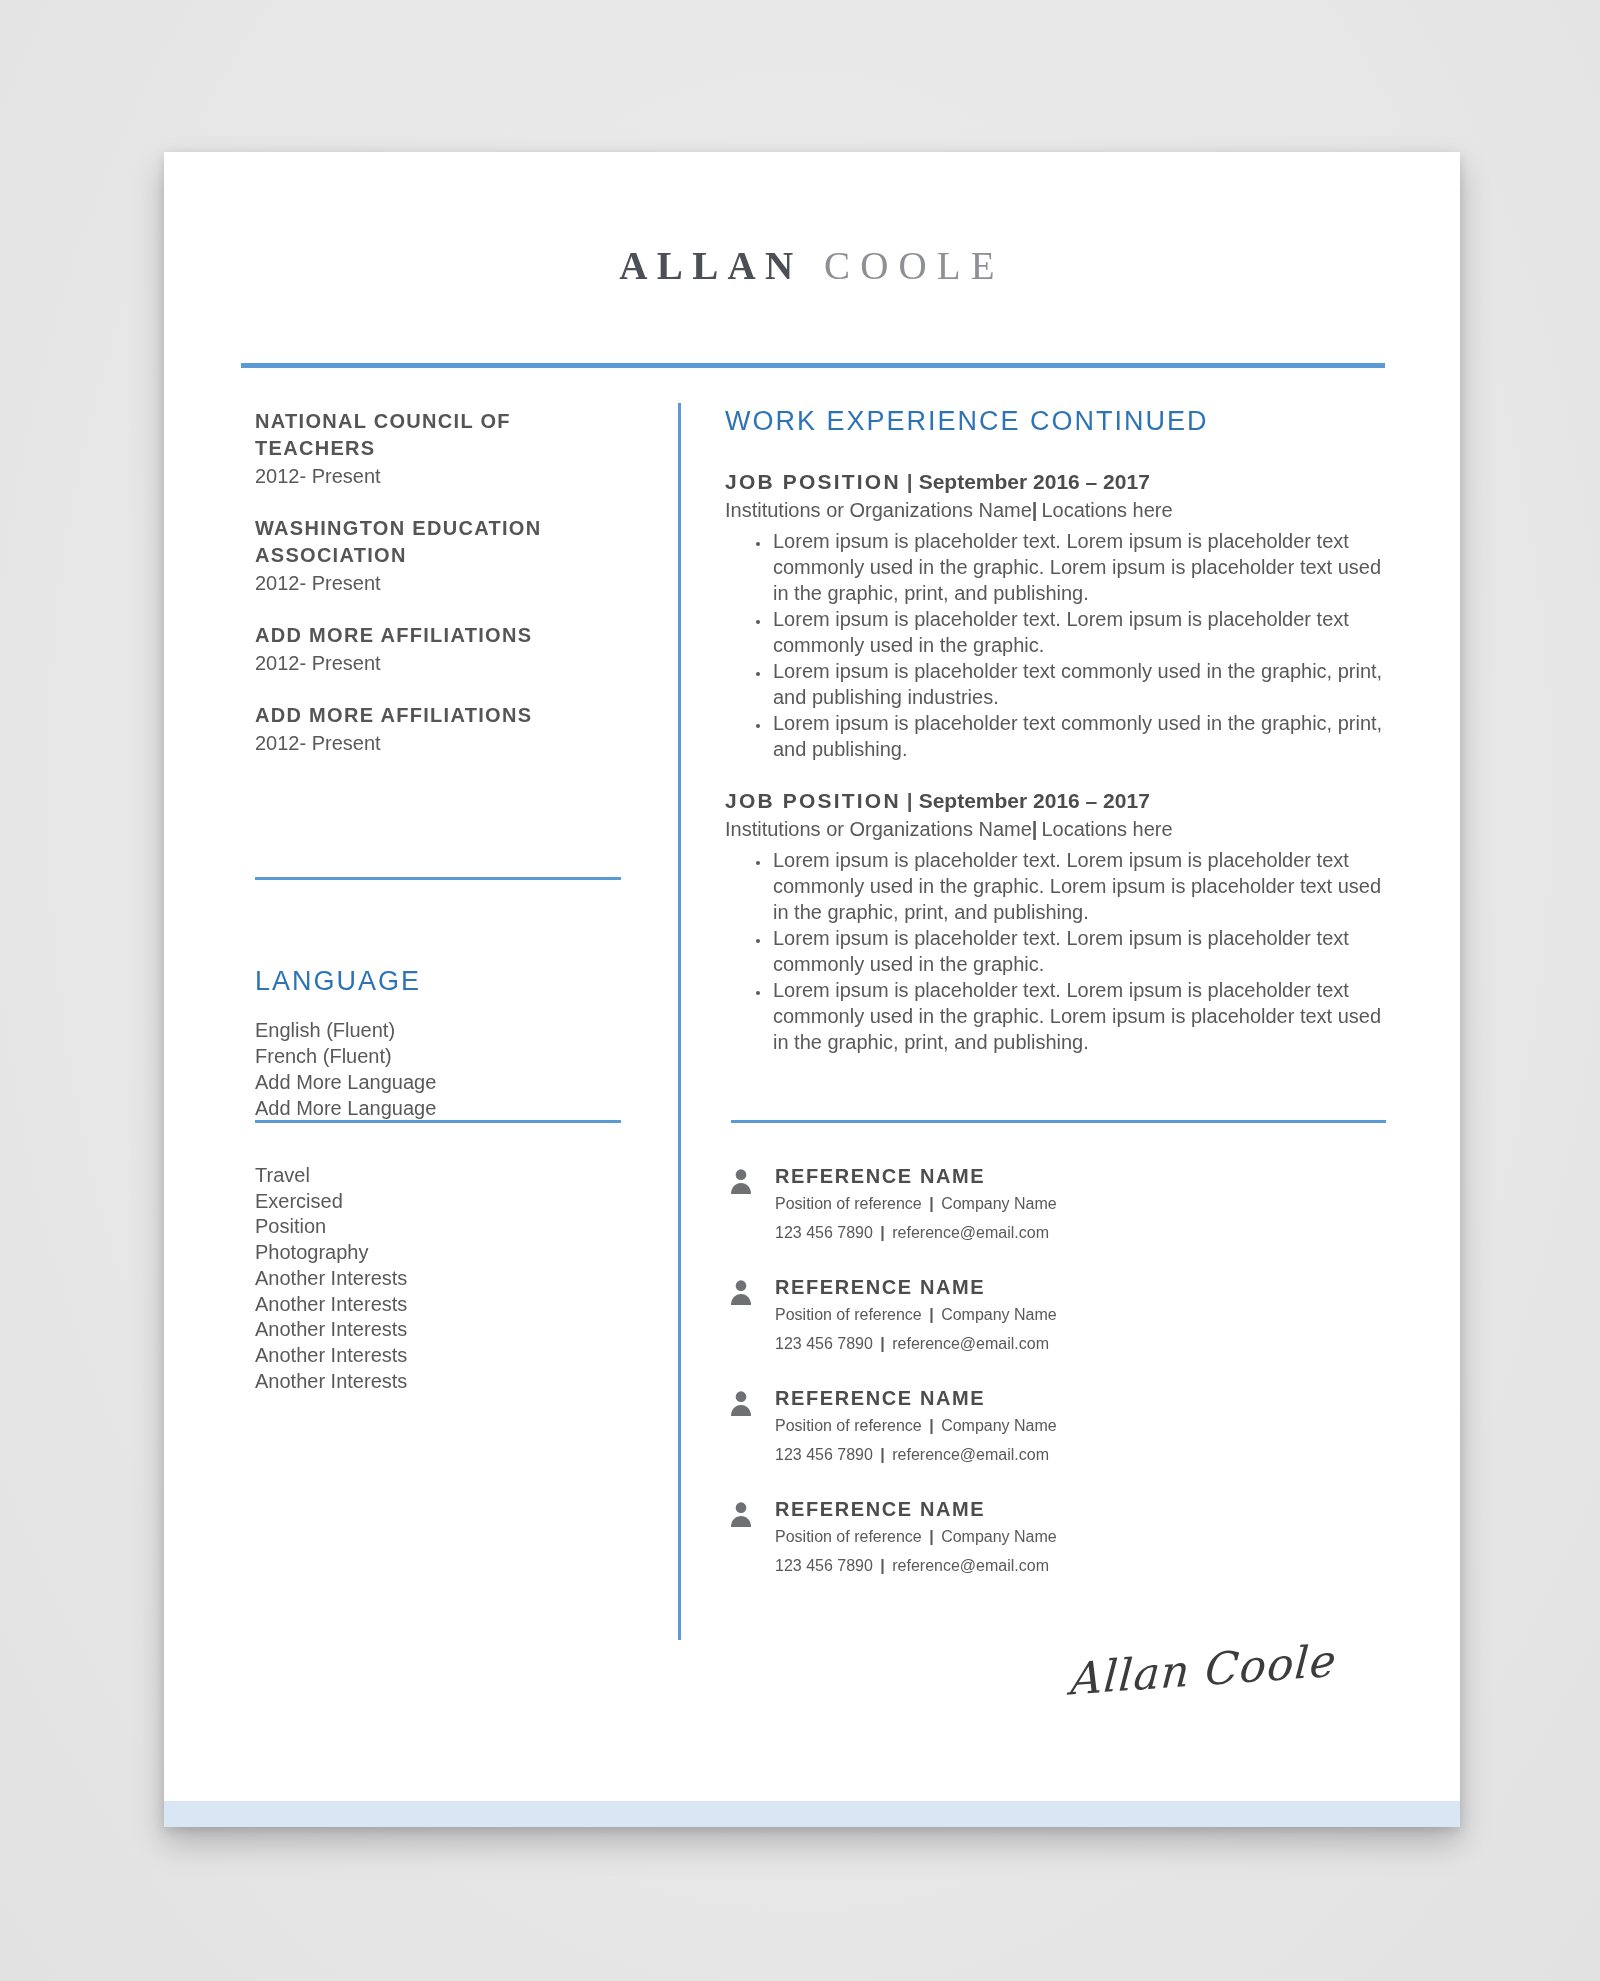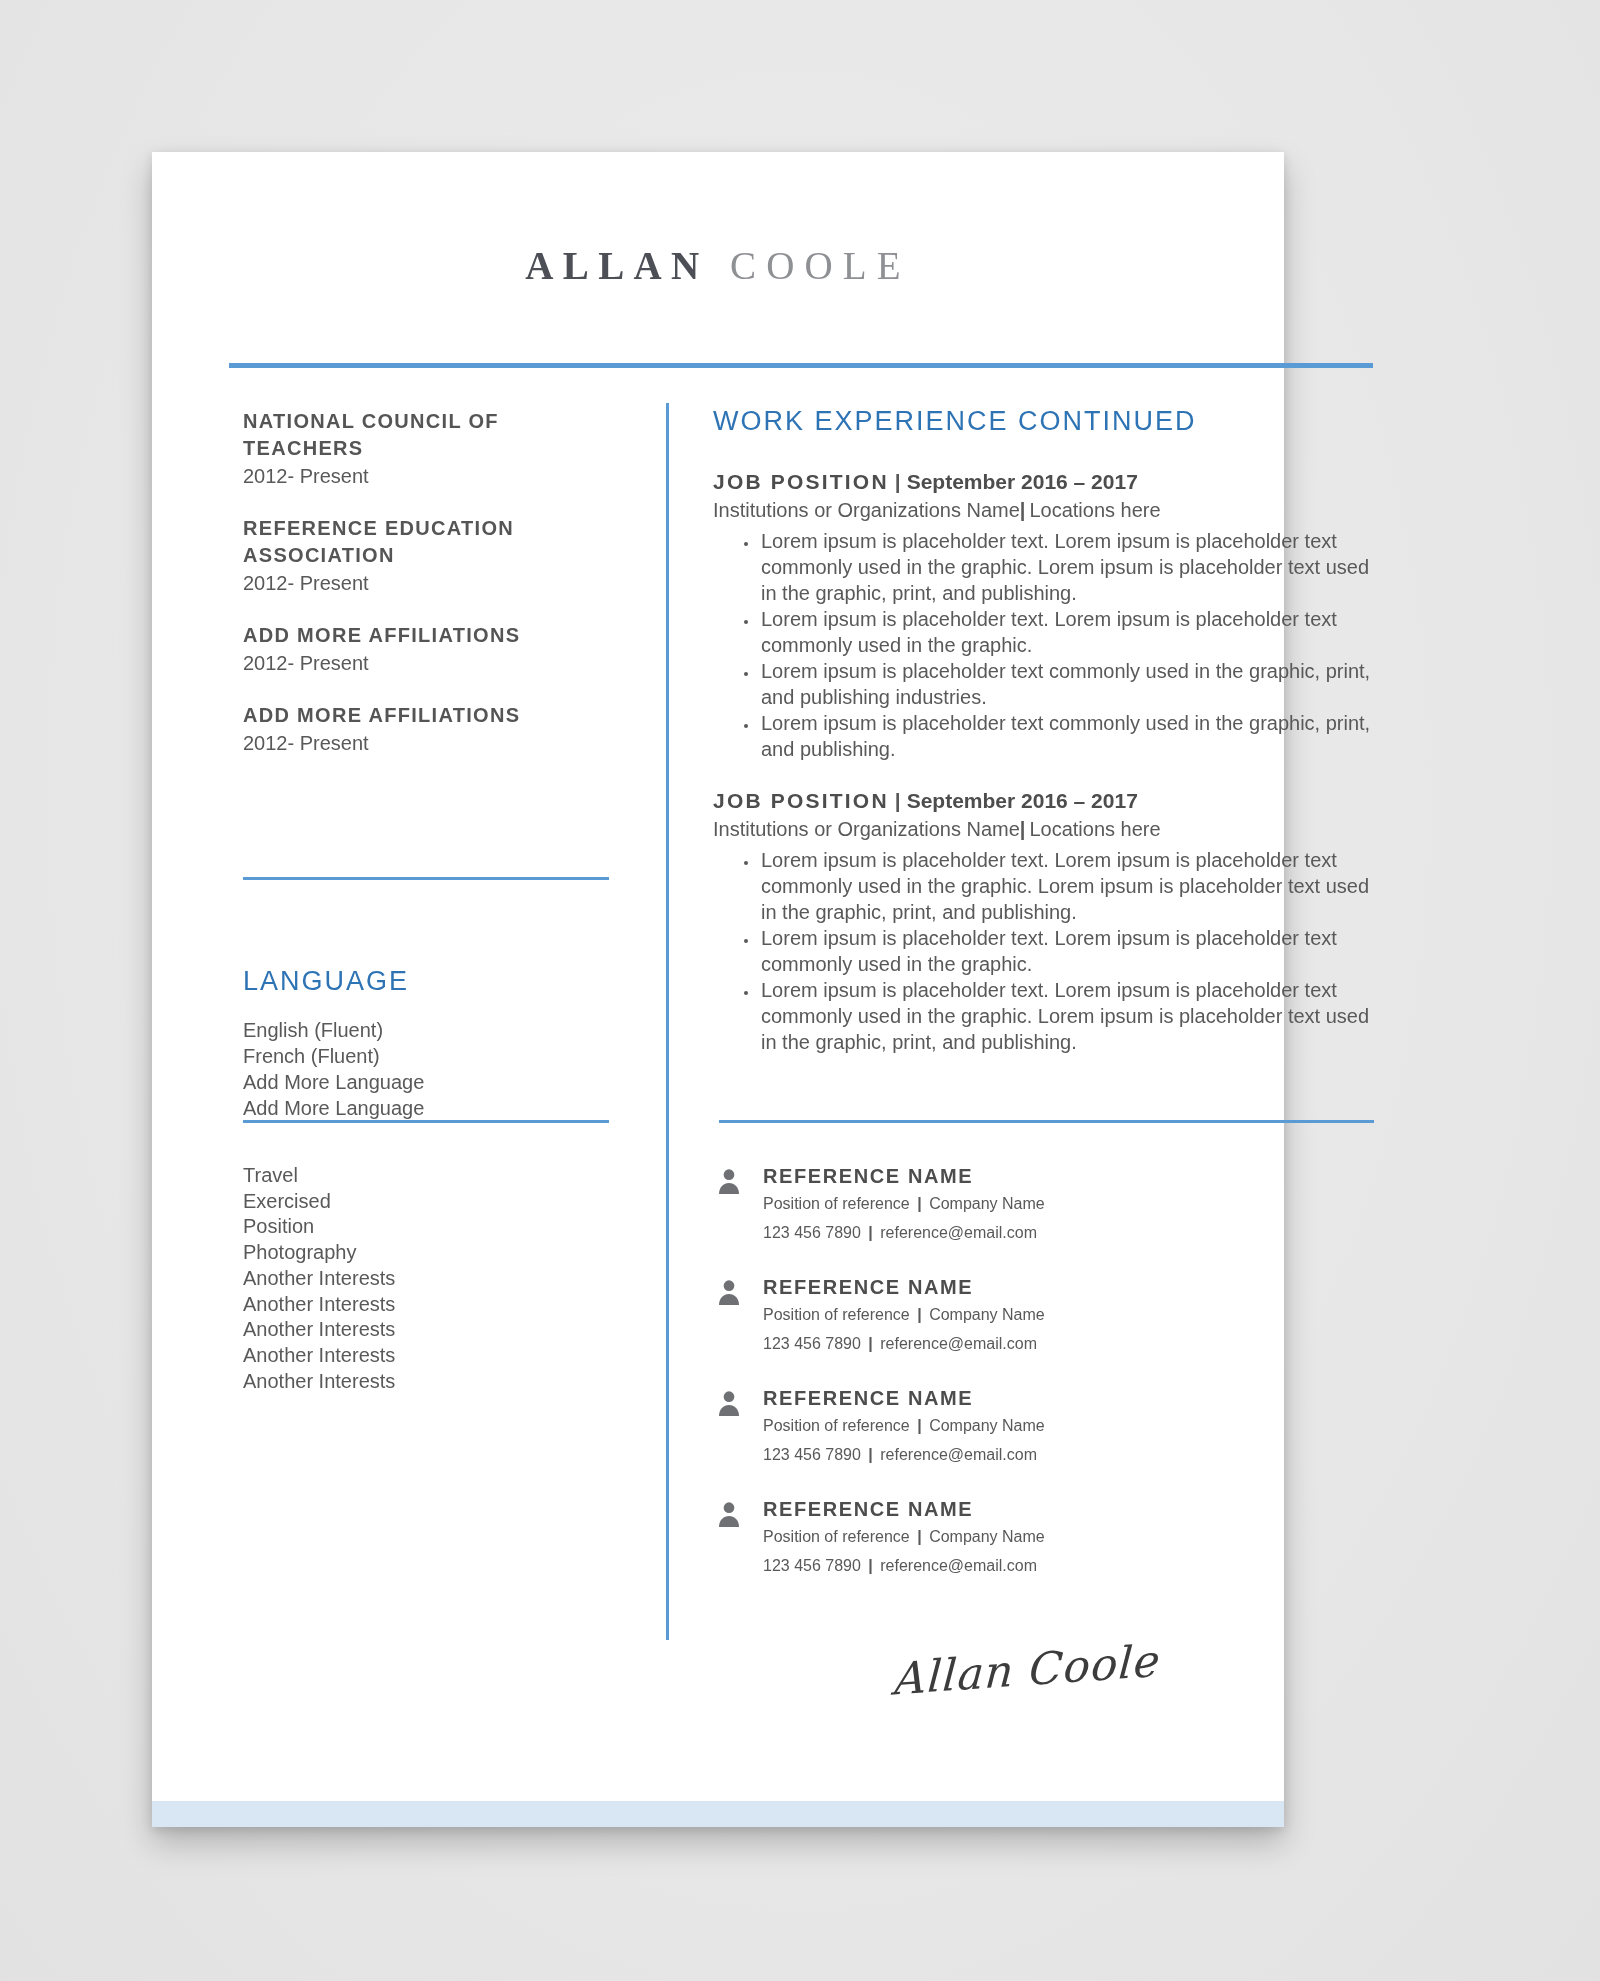--- a/index.html
+++ b/index.html
@@ -4,21 +4,21 @@
 <style>
   html,body{margin:0;padding:0;}
   body{
     width:1600px;height:1981px;position:relative;overflow:hidden;
     background:#e9e9e9;
     background:radial-gradient(ellipse at 50% 40%, #ededed 0%, #e7e7e7 60%, #e2e2e2 100%);
     font-family:"Liberation Sans", sans-serif;
     -webkit-font-smoothing:antialiased;
   }
   .page{
-    position:absolute;left:152px;top:152px;width:1132px;height:1675px;
+    position:absolute;left:164px;top:152px;width:1296px;height:1675px;
     background:#ffffff;
     box-shadow:0 16px 30px rgba(0,0,0,.22), 0 3px 10px rgba(0,0,0,.12);
   }
   .footer-bar{
     position:absolute;left:0;bottom:0;width:100%;height:26px;background:#d9e6f4;
   }
   
   .title{
     position:absolute;top:92px;left:0;width:100%;text-align:center;
     font-family:"Liberation Serif", serif;
@@ -98,21 +98,21 @@
     <span class="first">ALLAN</span><span class="last">COOLE</span>
   </div>
   <div class="header-rule"></div>
 
   <section class="aff">
     <div class="aff-item">
       <div class="aff-name">NATIONAL COUNCIL OF TEACHERS</div>
       <div class="aff-dates">2012- Present</div>
     </div>
     <div class="aff-item">
-      <div class="aff-name">REFERENCE EDUCATION ASSOCIATION</div>
+      <div class="aff-name">WASHINGTON EDUCATION ASSOCIATION</div>
       <div class="aff-dates">2012- Present</div>
     </div>
     <div class="aff-item">
       <div class="aff-name">ADD MORE AFFILIATIONS</div>
       <div class="aff-dates">2012- Present</div>
     </div>
     <div class="aff-item">
       <div class="aff-name">ADD MORE AFFILIATIONS</div>
       <div class="aff-dates">2012- Present</div>
     </div>

